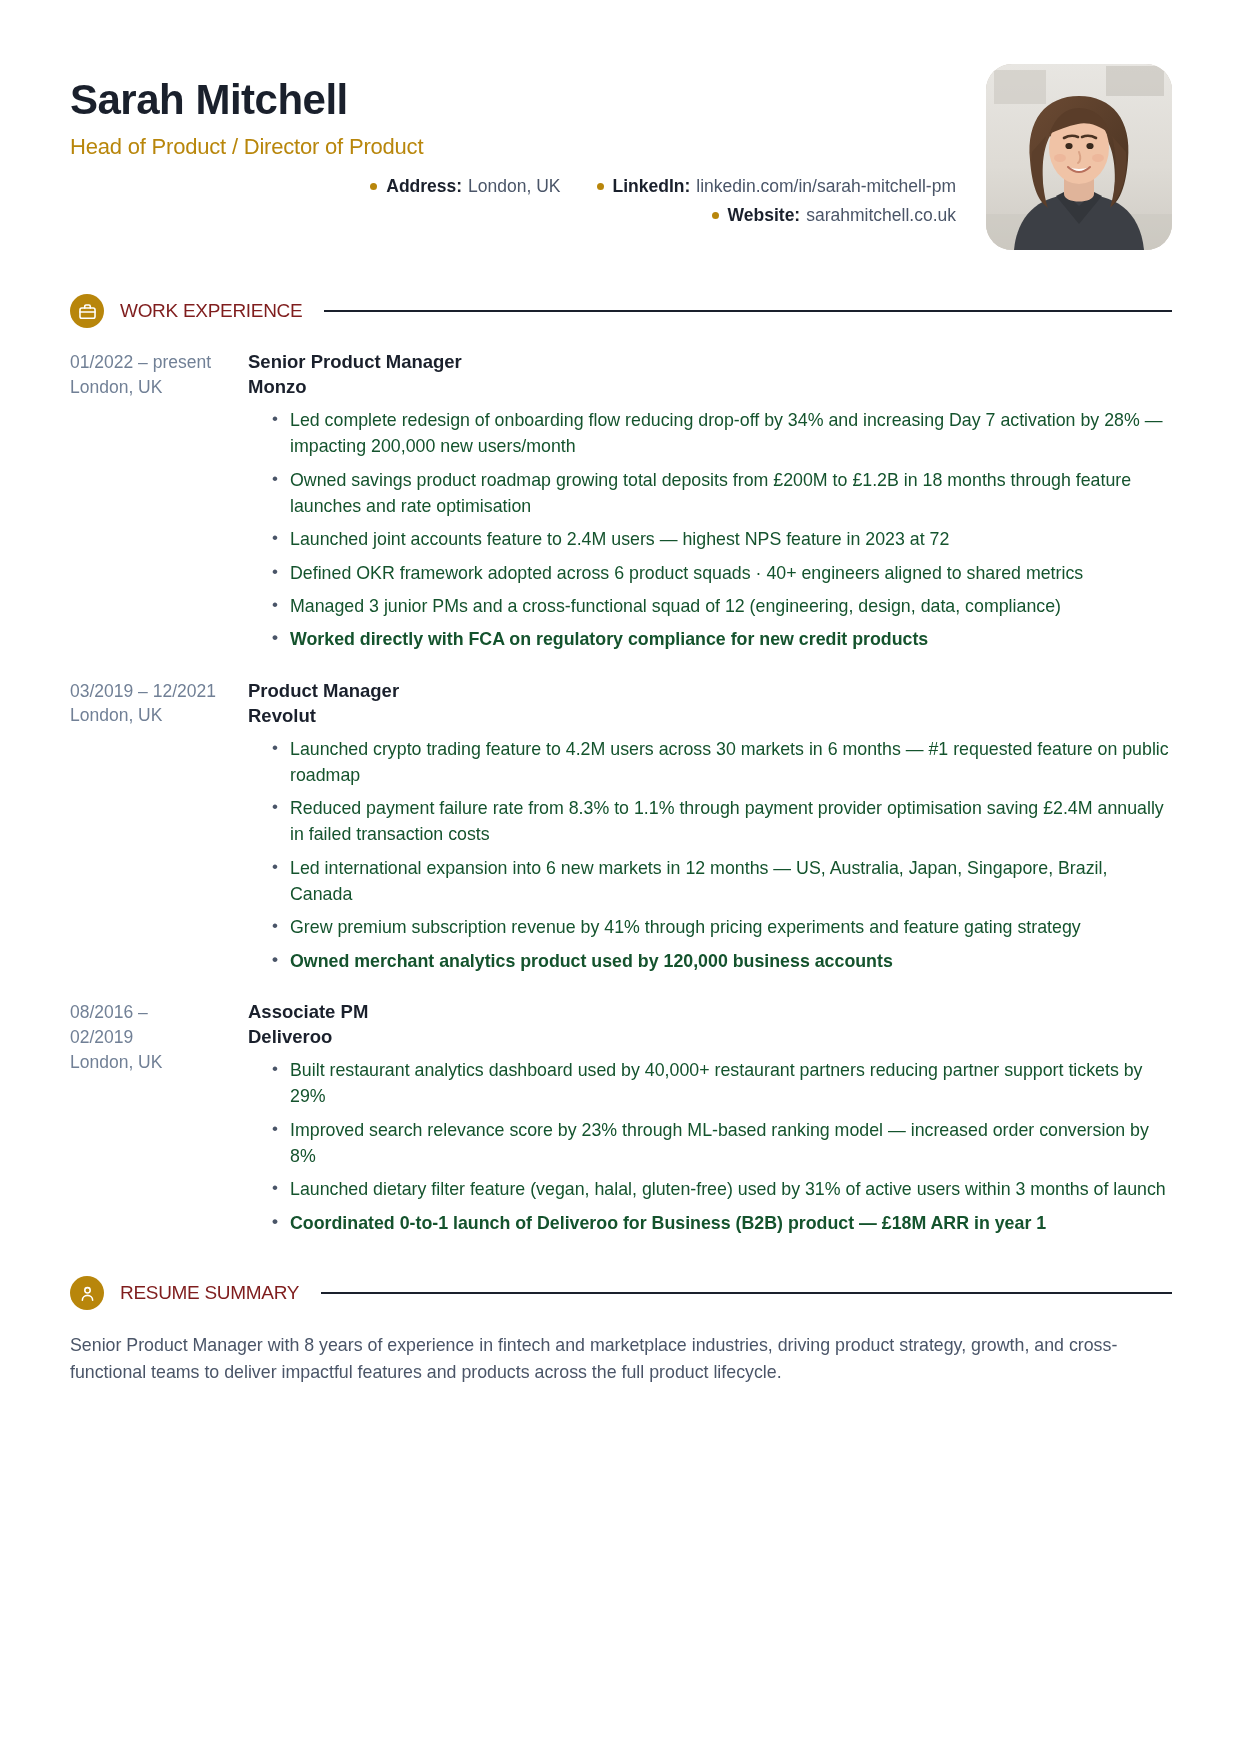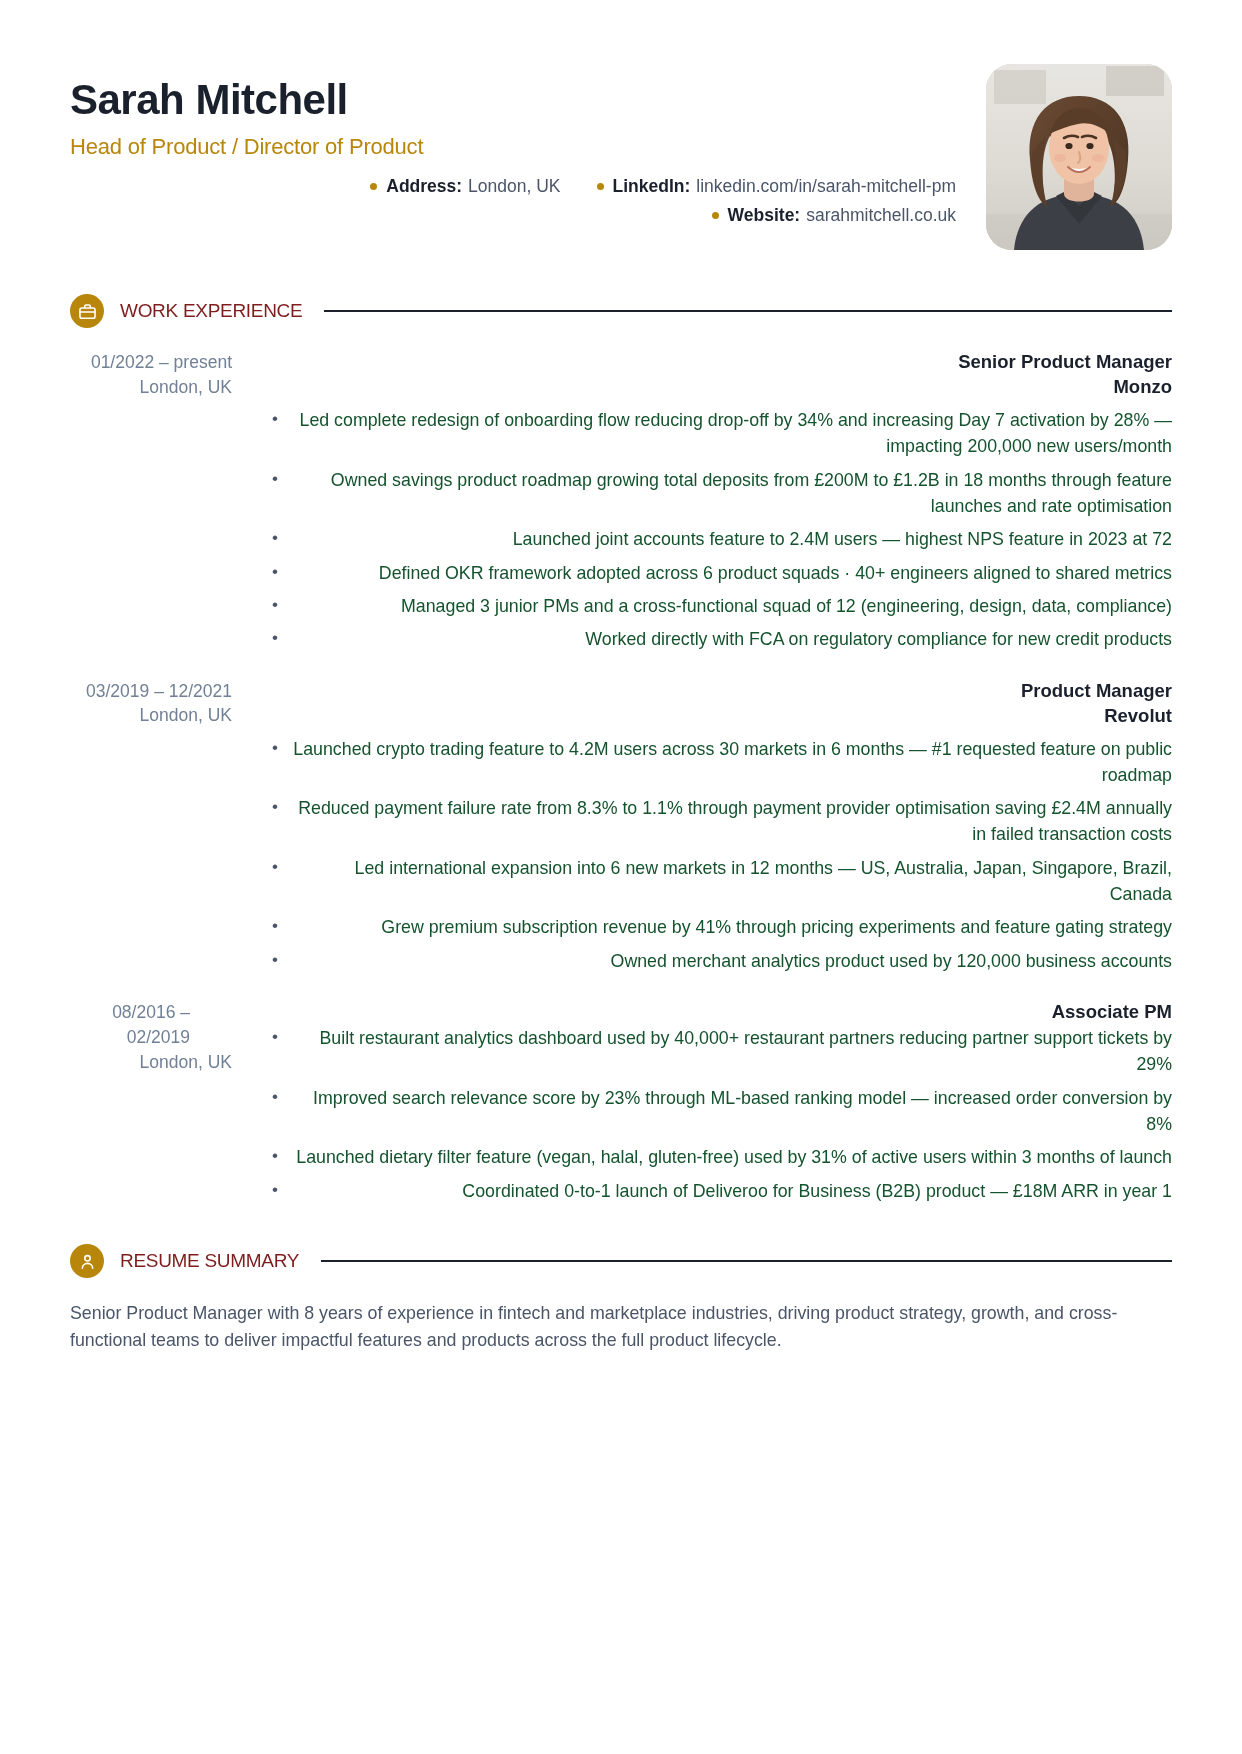--- a/index.html
+++ b/index.html
@@ -51,34 +51,34 @@
     margin-right:16px;
   }
   .sec-icon svg { display:block; }
   .sec-title {
     font-size:19px; font-weight:normal; color:#7f1d1d;
     letter-spacing:-0.3px; text-transform:uppercase; white-space:nowrap;
   }
   .sec-rule { flex:1 1 auto; height:2px; background:#1a202c; margin-left:22px; }
 
   
-  .job { display:flex; margin-bottom:26px;text-align:right; }
+  .job { display:flex; margin-bottom:26px; }
   .job:last-child { margin-bottom:0; }
   .job-meta { flex:0 0 178px; padding-right:16px; box-sizing:border-box; }
   .job-dates { font-size:17.5px; color:#718096; line-height:1.42; }
   .job-loc   { font-size:17.5px; color:#718096; line-height:1.42; }
   .job-body  { flex:1 1 auto; }
   .job-role  { font-size:18.5px; font-weight:bold; color:#1a202c; line-height:1.35; }
   .job-company { font-size:18.5px; font-weight:bold; color:#1a202c; line-height:1.35; margin-bottom:7px; }
   ul.bullets { list-style:none; margin:0; padding:0 0 0 42px; }
   ul.bullets li {
     position:relative; font-size:17.8px; color:#14532d;
     line-height:1.48; margin-bottom:7px; padding-left:0;
   }
-  ul.bullets li:last-child { margin-bottom:0; }
+  ul.bullets li:last-child { margin-bottom:0;font-weight:bold; }
   ul.bullets li::before {
     content:"•"; position:absolute; left:-18px; top:-1px;
     color:#4a5568; font-size:17px;
   }
 
   
   .summary-text {
     font-size:17.8px; color:#4a5568; line-height:1.52; margin:0;
   }
 </style>
@@ -221,20 +221,21 @@
       </div>
     </div>
 
     <div class="job">
       <div class="job-meta">
         <div class="job-dates" style="max-width:120px;">08/2016 – 02/2019</div>
         <div class="job-loc">London, UK</div>
       </div>
       <div class="job-body">
         <div class="job-role">Associate PM</div>
+        <div class="job-company">Deliveroo</div>
         <ul class="bullets">
           <li>Built restaurant analytics dashboard used by 40,000+ restaurant partners reducing partner support tickets by 29%</li>
           <li>Improved search relevance score by 23% through ML-based ranking model — increased order conversion by 8%</li>
           <li>Launched dietary filter feature (vegan, halal, gluten-free) used by 31% of active users within 3 months of launch</li>
           <li>Coordinated 0-to-1 launch of Deliveroo for Business (B2B) product — £18M ARR in year 1</li>
         </ul>
       </div>
     </div>
   </div>
 

